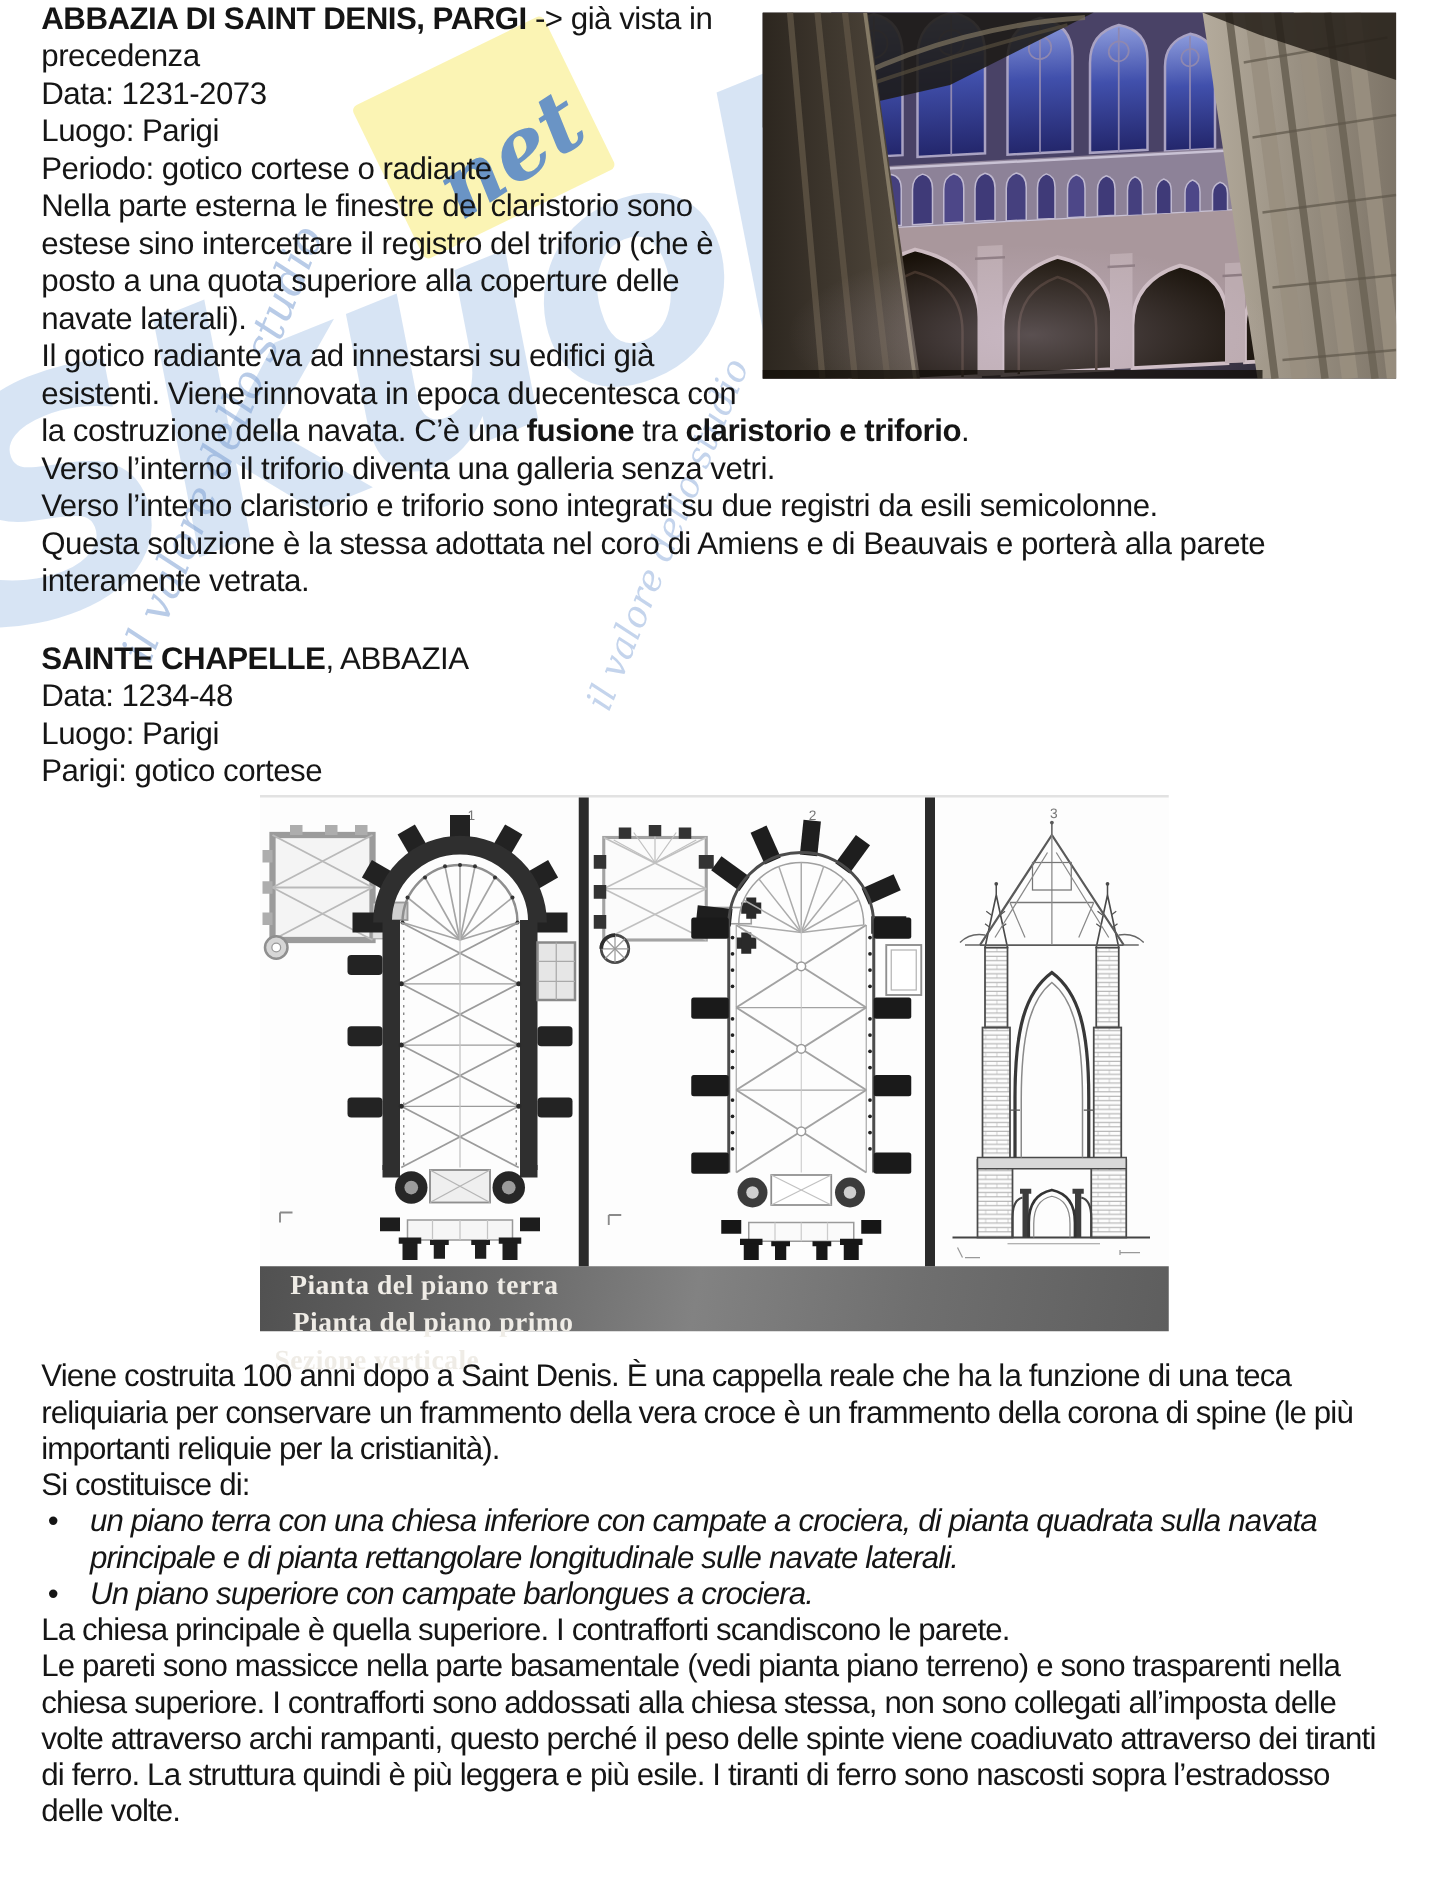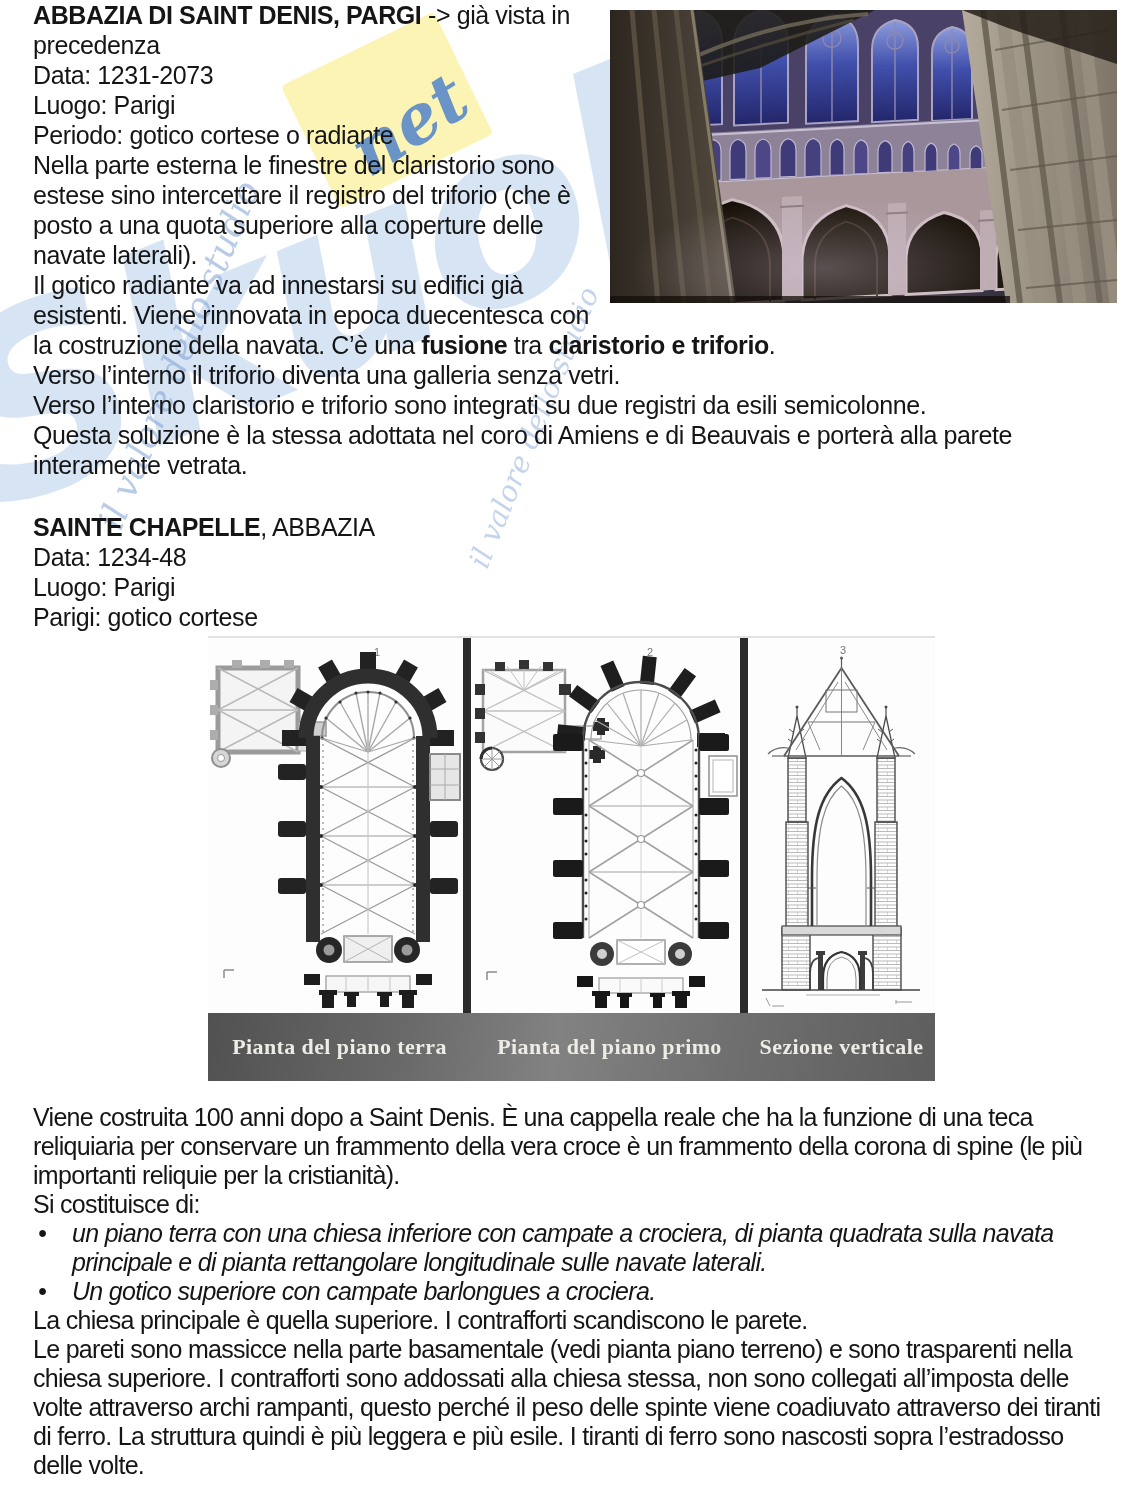--- a/index.html
+++ b/index.html
@@ -59,22 +59,23 @@
   .sec2{margin-top:32px;}
   
   .figure{width:727px;margin:4px 0 0 175px;}
   .panels{
     display:flex;height:375px;background:#fdfdfd;
     border-top:2px solid #e2e2e2;
   }
   .panel{flex:none;height:375px;}
   .divider{flex:none;width:8px;background:#2b2b2b;}
   .caption-bar{
-    height:68px;display:flex;align-items:center;
+    height:52px;display:flex;align-items:flex-start;
     background:linear-gradient(100deg,#515151 0%,#6a6a6a 28%,#828282 48%,#6f6f6f 72%,#5e5e5e 100%);
+    flex-direction:column;
   }
   .caption{
     font-family:"Liberation Serif",serif;font-weight:700;
     font-size:22px;color:#efece6;text-align:center;
     letter-spacing:0.4px;
   }
   .cap1{width:263px;}
   .cap2{width:277px;}
   .cap3{width:187px;}
   
@@ -626,19 +627,19 @@
       <div class="caption cap2">Pianta del piano primo</div>
       <div class="caption cap3">Sezione verticale</div>
     </div>
   </div>
 
   <section class="sec3">
     <p>Viene costruita 100 anni dopo a Saint Denis. È una cappella reale che ha la funzione di una teca reliquiaria per conservare un frammento della vera croce è un frammento della corona di spine (le più importanti reliquie per la cristianità).</p>
     <p>Si costituisce di:</p>
     <ul class="bullets">
       <li>un piano terra con una chiesa inferiore con campate a crociera, di pianta quadrata sulla navata principale e di pianta rettangolare longitudinale sulle navate laterali.</li>
-      <li>Un gotico superiore con campate barlongues a crociera.</li>
+      <li>Un piano superiore con campate barlongues a crociera.</li>
     </ul>
     <p>La chiesa principale è quella superiore. I contrafforti scandiscono le parete.</p>
     <p>Le pareti sono massicce nella parte basamentale (vedi pianta piano terreno) e sono trasparenti nella chiesa superiore. I contrafforti sono addossati alla chiesa stessa, non sono collegati all’imposta delle volte attraverso archi rampanti, questo perché il peso delle spinte viene coadiuvato attraverso dei tiranti di ferro. La struttura quindi è più leggera e più esile. I tiranti di ferro sono nascosti sopra l’estradosso delle volte.</p>
   </section>
 
 </div>
 
 </body></html>

